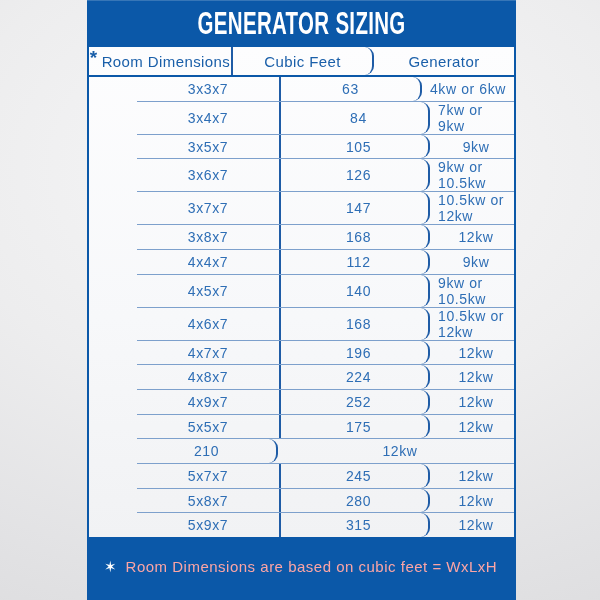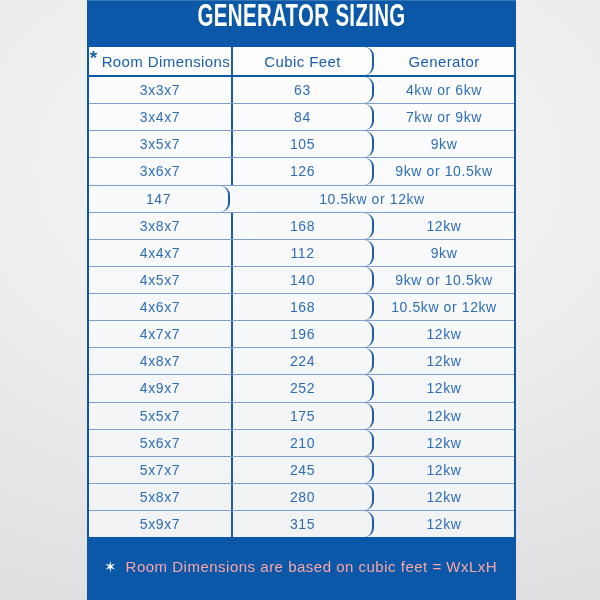--- a/index.html
+++ b/index.html
@@ -15,21 +15,21 @@
     width:600px;height:600px;overflow:hidden;position:relative;
     font-family:"Liberation Sans","DejaVu Sans",sans-serif;
     background:radial-gradient(ellipse 130% 90% at 50% 28%, #f7f7f8 0%, #ededee 45%, #e2e2e4 78%, #dbdbdd 100%);
   }
   .sign{
     position:absolute;left:87px;top:0;width:429px;height:600px;
     display:flex;flex-direction:column;
   }
   .title-band{
     height:47px;background:var(--brand);
-    display:flex;justify-content:center;
+    display:flex;align-items:center;justify-content:center;
     box-shadow:inset 0 1px 0 rgba(255,255,255,0.18);
   }
   .title-text{
     color:#ffffff;font-weight:700;font-size:31px;line-height:1;
     white-space:nowrap;transform:scaleX(0.66);transform-origin:50% 50%;
     letter-spacing:0.5px;
   }
   .table-section{
     height:490px;display:flex;flex-direction:column;
     border-left:2px solid var(--brand);
@@ -38,21 +38,21 @@
   }
   .header-row{
     height:30px;display:flex;align-items:stretch;
     border-bottom:2px solid var(--brand);
   }
   .hcell{
     display:flex;align-items:center;justify-content:center;
     color:var(--header-text);font-size:15px;letter-spacing:0.4px;
   }
   .row{flex:1;display:flex;align-items:stretch;}
-  .row + .row{border-top:1px solid var(--border-light);}
+  .row + .row{border-top:1px solid var(--border-light);gap:8px;}
   .cell{
     display:flex;align-items:center;justify-content:center;
     color:var(--cell-text);font-size:14px;letter-spacing:0.6px;
   }
   .c1{width:144px;border-right:2px solid var(--border-strong);}
   .c2{width:141px;border-right:2px solid var(--border-strong);border-radius:9px;}
   .c3{flex:1;}
   .note-marker{
     font-weight:700;font-size:19px;line-height:0;
     position:relative;top:-3px;margin-right:4px;
@@ -87,21 +87,21 @@
         <span>Room Dimensions</span>
       </div>
       <div class="hcell c2">
         <span>Cubic Feet</span>
       </div>
       <div class="hcell c3">
         <span>Generator</span>
       </div>
     </div>
 
-    <div style="display:flex;flex-direction:column;flex:1;" id="table-body">
+    <div style="display:flex;flex-direction:column;flex:1;padding-left:48px;" id="table-body">
   <div class="row">
     <div class="cell c1">3x3x7</div>
     <div class="cell c2">63</div>
     <div class="cell c3">4kw or 6kw</div>
   </div>
 
   <div class="row">
     <div class="cell c1">3x4x7</div>
     <div class="cell c2">84</div>
     <div class="cell c3">7kw or 9kw</div>
@@ -113,20 +113,21 @@
     <div class="cell c3">9kw</div>
   </div>
 
   <div class="row">
     <div class="cell c1">3x6x7</div>
     <div class="cell c2">126</div>
     <div class="cell c3">9kw or 10.5kw</div>
   </div>
 
   <div class="row">
+    <div class="cell c1">3x7x7</div>
     <div class="cell c2">147</div>
     <div class="cell c3">10.5kw or 12kw</div>
   </div>
 
   <div class="row">
     <div class="cell c1">3x8x7</div>
     <div class="cell c2">168</div>
     <div class="cell c3">12kw</div>
   </div>
 
@@ -166,21 +167,20 @@
     <div class="cell c3">12kw</div>
   </div>
 
   <div class="row">
     <div class="cell c1">5x5x7</div>
     <div class="cell c2">175</div>
     <div class="cell c3">12kw</div>
   </div>
 
   <div class="row">
-    <div class="cell c1">5x6x7</div>
     <div class="cell c2">210</div>
     <div class="cell c3">12kw</div>
   </div>
 
   <div class="row">
     <div class="cell c1">5x7x7</div>
     <div class="cell c2">245</div>
     <div class="cell c3">12kw</div>
   </div>
 

